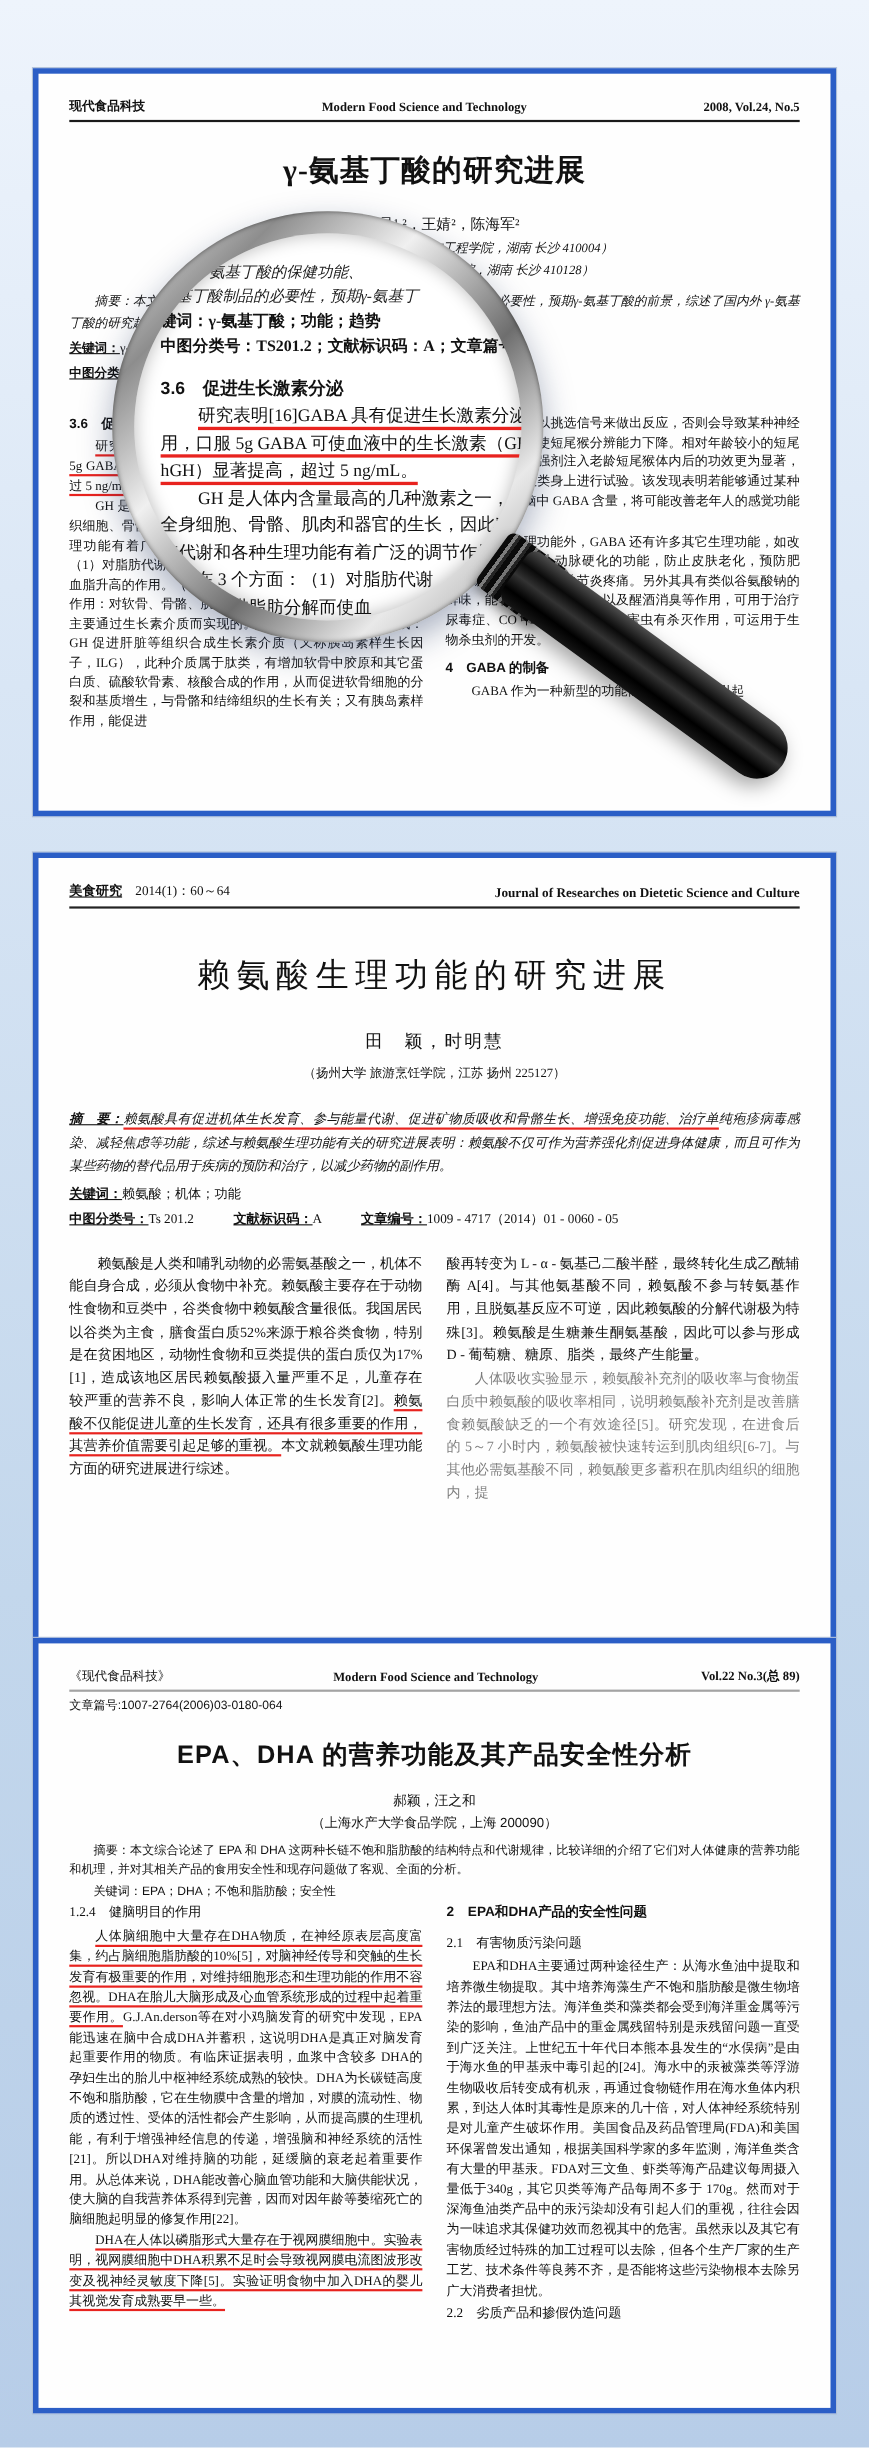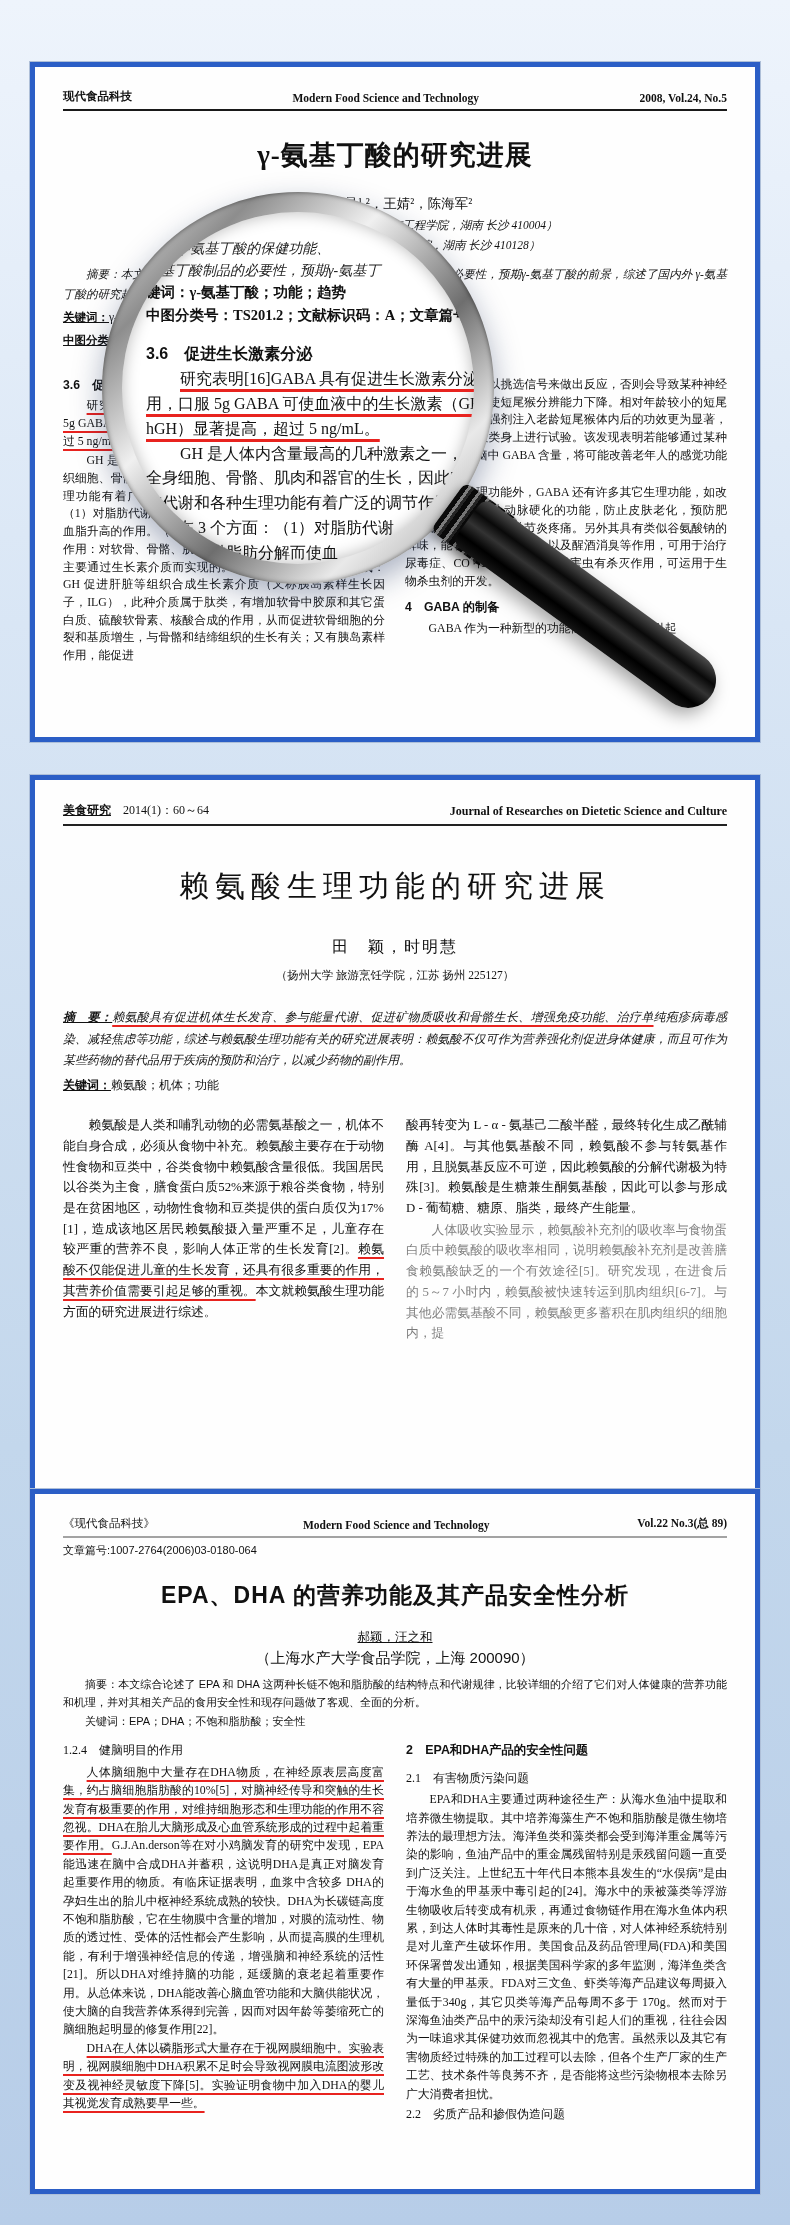--- a/index.html
+++ b/index.html
@@ -56,26 +56,26 @@
   #p2 p.noind { text-indent:0; }
   #p2 .col p + p { margin-top:1px; }
   #p2 .fade { opacity:.55; }
 
   
   #p3 .phead { font-size:11.5px; border-bottom:2px solid #a3a3a3; }
   #p3 .phead .hl { font-weight:normal; }
   #p3 .artno { font-size:11px; margin-top:5px; font-family:"Liberation Sans",sans-serif; }
   #p3 .title { text-align:center; font-size:23px; font-weight:bold; margin-top:22px;
                font-family:"Liberation Sans",sans-serif; letter-spacing:1px; }
-  #p3 .authors { text-align:center; font-size:12.5px; margin-top:18px; font-family:"Liberation Sans",sans-serif;text-decoration:underline;}
-  #p3 .affil { text-align:center; font-size:15px; margin-top:3px; font-family:"Liberation Sans",sans-serif;}
+  #p3 .authors { text-align:center; font-size:12.5px; margin-top:18px; font-family:"Liberation Sans",sans-serif;}
+  #p3 .affil { text-align:center; font-size:12px; margin-top:3px; font-family:"Liberation Sans",sans-serif;}
   #p3 .abstract { margin-top:8px; font-size:11px; line-height:1.6; text-align:justify; text-indent:2em;
                   font-family:"Liberation Sans",sans-serif;}
   #p3 .kw { font-size:11px; margin-top:3px; text-indent:2em; font-family:"Liberation Sans",sans-serif;}
-  #p3 .cols { display:flex; gap:22px; margin-top:10px; font-size:11.8px; line-height:1.56; text-align:justify; }
+  #p3 .cols { display:flex; gap:22px; font-size:11.8px; line-height:1.56; text-align:justify; }
   #p3 .col { flex:1; min-width:0; }
   #p3 .h2 { font-weight:bold; font-size:12.4px; font-family:"Liberation Sans",sans-serif; margin:2px 0 8px; }
   #p3 .h3 { font-size:12px; margin:2px 0 3px; }
   #p3 p.body { text-indent:2em; }
   #p3 .ru { text-decoration-thickness:1.6px; }
 
   
   .lens { position:absolute; left:102px; top:192px; width:392px; height:392px; border-radius:50%; z-index:5;
     background:linear-gradient(135deg,#fbfbfb 0%,#8d8d8d 20%,#f0f0f0 38%,#6e6e6e 60%,#e9e9e9 78%,#8f8f8f 100%);
     box-shadow:0 12px 30px rgba(15,35,80,.35), inset 0 0 5px rgba(0,0,0,.55);
@@ -158,20 +158,21 @@
 <section class="paper" id="p2">
   <div class="phead">
     <span class="hl"><span class="bd">美食研究</span><span>　2014(1)：60～64</span></span>
     <span class="hr">Journal of Researches on Dietetic Science and Culture</span>
   </div>
   <div class="title">赖氨酸生理功能的研究进展</div>
   <div class="authors">田　颖，时明慧</div>
   <div class="affil">（扬州大学 旅游烹饪学院，江苏 扬州 225127）</div>
   <p class="abstract"><span class="bd">摘　要：</span><span class="ru">赖氨酸具有促进机体生长发育、参与能量代谢、促进矿物质吸收和骨骼生长、增强免疫功能、治疗单</span><span>纯疱疹病毒感染、减轻焦虑等功能，综述与赖氨酸生理功能有关的研究进展表明：赖氨酸不仅可作为营养强化剂促进身体健康，而且可作为某些药物的替代品用于疾病的预防和治疗，以减少药物的副作用。</span></p>
   <div class="meta"><span class="bd">关键词：</span><span>赖氨酸；机体；功能</span></div>
+  <div class="meta"><span class="bd">中图分类号：</span><span>Ts 201.2　　　</span><span class="bd">文献标识码：</span><span>A　　　</span><span class="bd">文章编号：</span><span>1009 - 4717（2014）01 - 0060 - 05</span></div>
   <div class="cols">
     <div class="col">
       <p class="body"><span>赖氨酸是人类和哺乳动物的必需氨基酸之一，机体不能自身合成，必须从食物中补充。赖氨酸主要存在于动物性食物和豆类中，谷类食物中赖氨酸含量很低。我国居民以谷类为主食，膳食蛋白质52%来源于粮谷类食物，特别是在贫困地区，动物性食物和豆类提供的蛋白质仅为17%[1]，造成该地区居民赖氨酸摄入量严重不足，儿童存在较严重的营养不良，影响人体正常的生长发育[2]。</span><span class="ru">赖氨酸不仅能促进儿童的生长发育，还具有很多重要的作用，其营养价值需要引起足够的重视。</span><span>本文就赖氨酸生理功能方面的研究进展进行综述。</span></p>
     </div>
     <div class="col">
       <p class="noind">酸再转变为 L - α - 氨基己二酸半醛，最终转化生成乙酰辅酶 A[4]。与其他氨基酸不同，赖氨酸不参与转氨基作用，且脱氨基反应不可逆，因此赖氨酸的分解代谢极为特殊[3]。赖氨酸是生糖兼生酮氨基酸，因此可以参与形成 D - 葡萄糖、糖原、脂类，最终产生能量。</p>
       <p class="body fade">人体吸收实验显示，赖氨酸补充剂的吸收率与食物蛋白质中赖氨酸的吸收率相同，说明赖氨酸补充剂是改善膳食赖氨酸缺乏的一个有效途径[5]。研究发现，在进食后的 5～7 小时内，赖氨酸被快速转运到肌肉组织[6-7]。与其他必需氨基酸不同，赖氨酸更多蓄积在肌肉组织的细胞内，提</p>
     </div>
   </div>
 </section>

